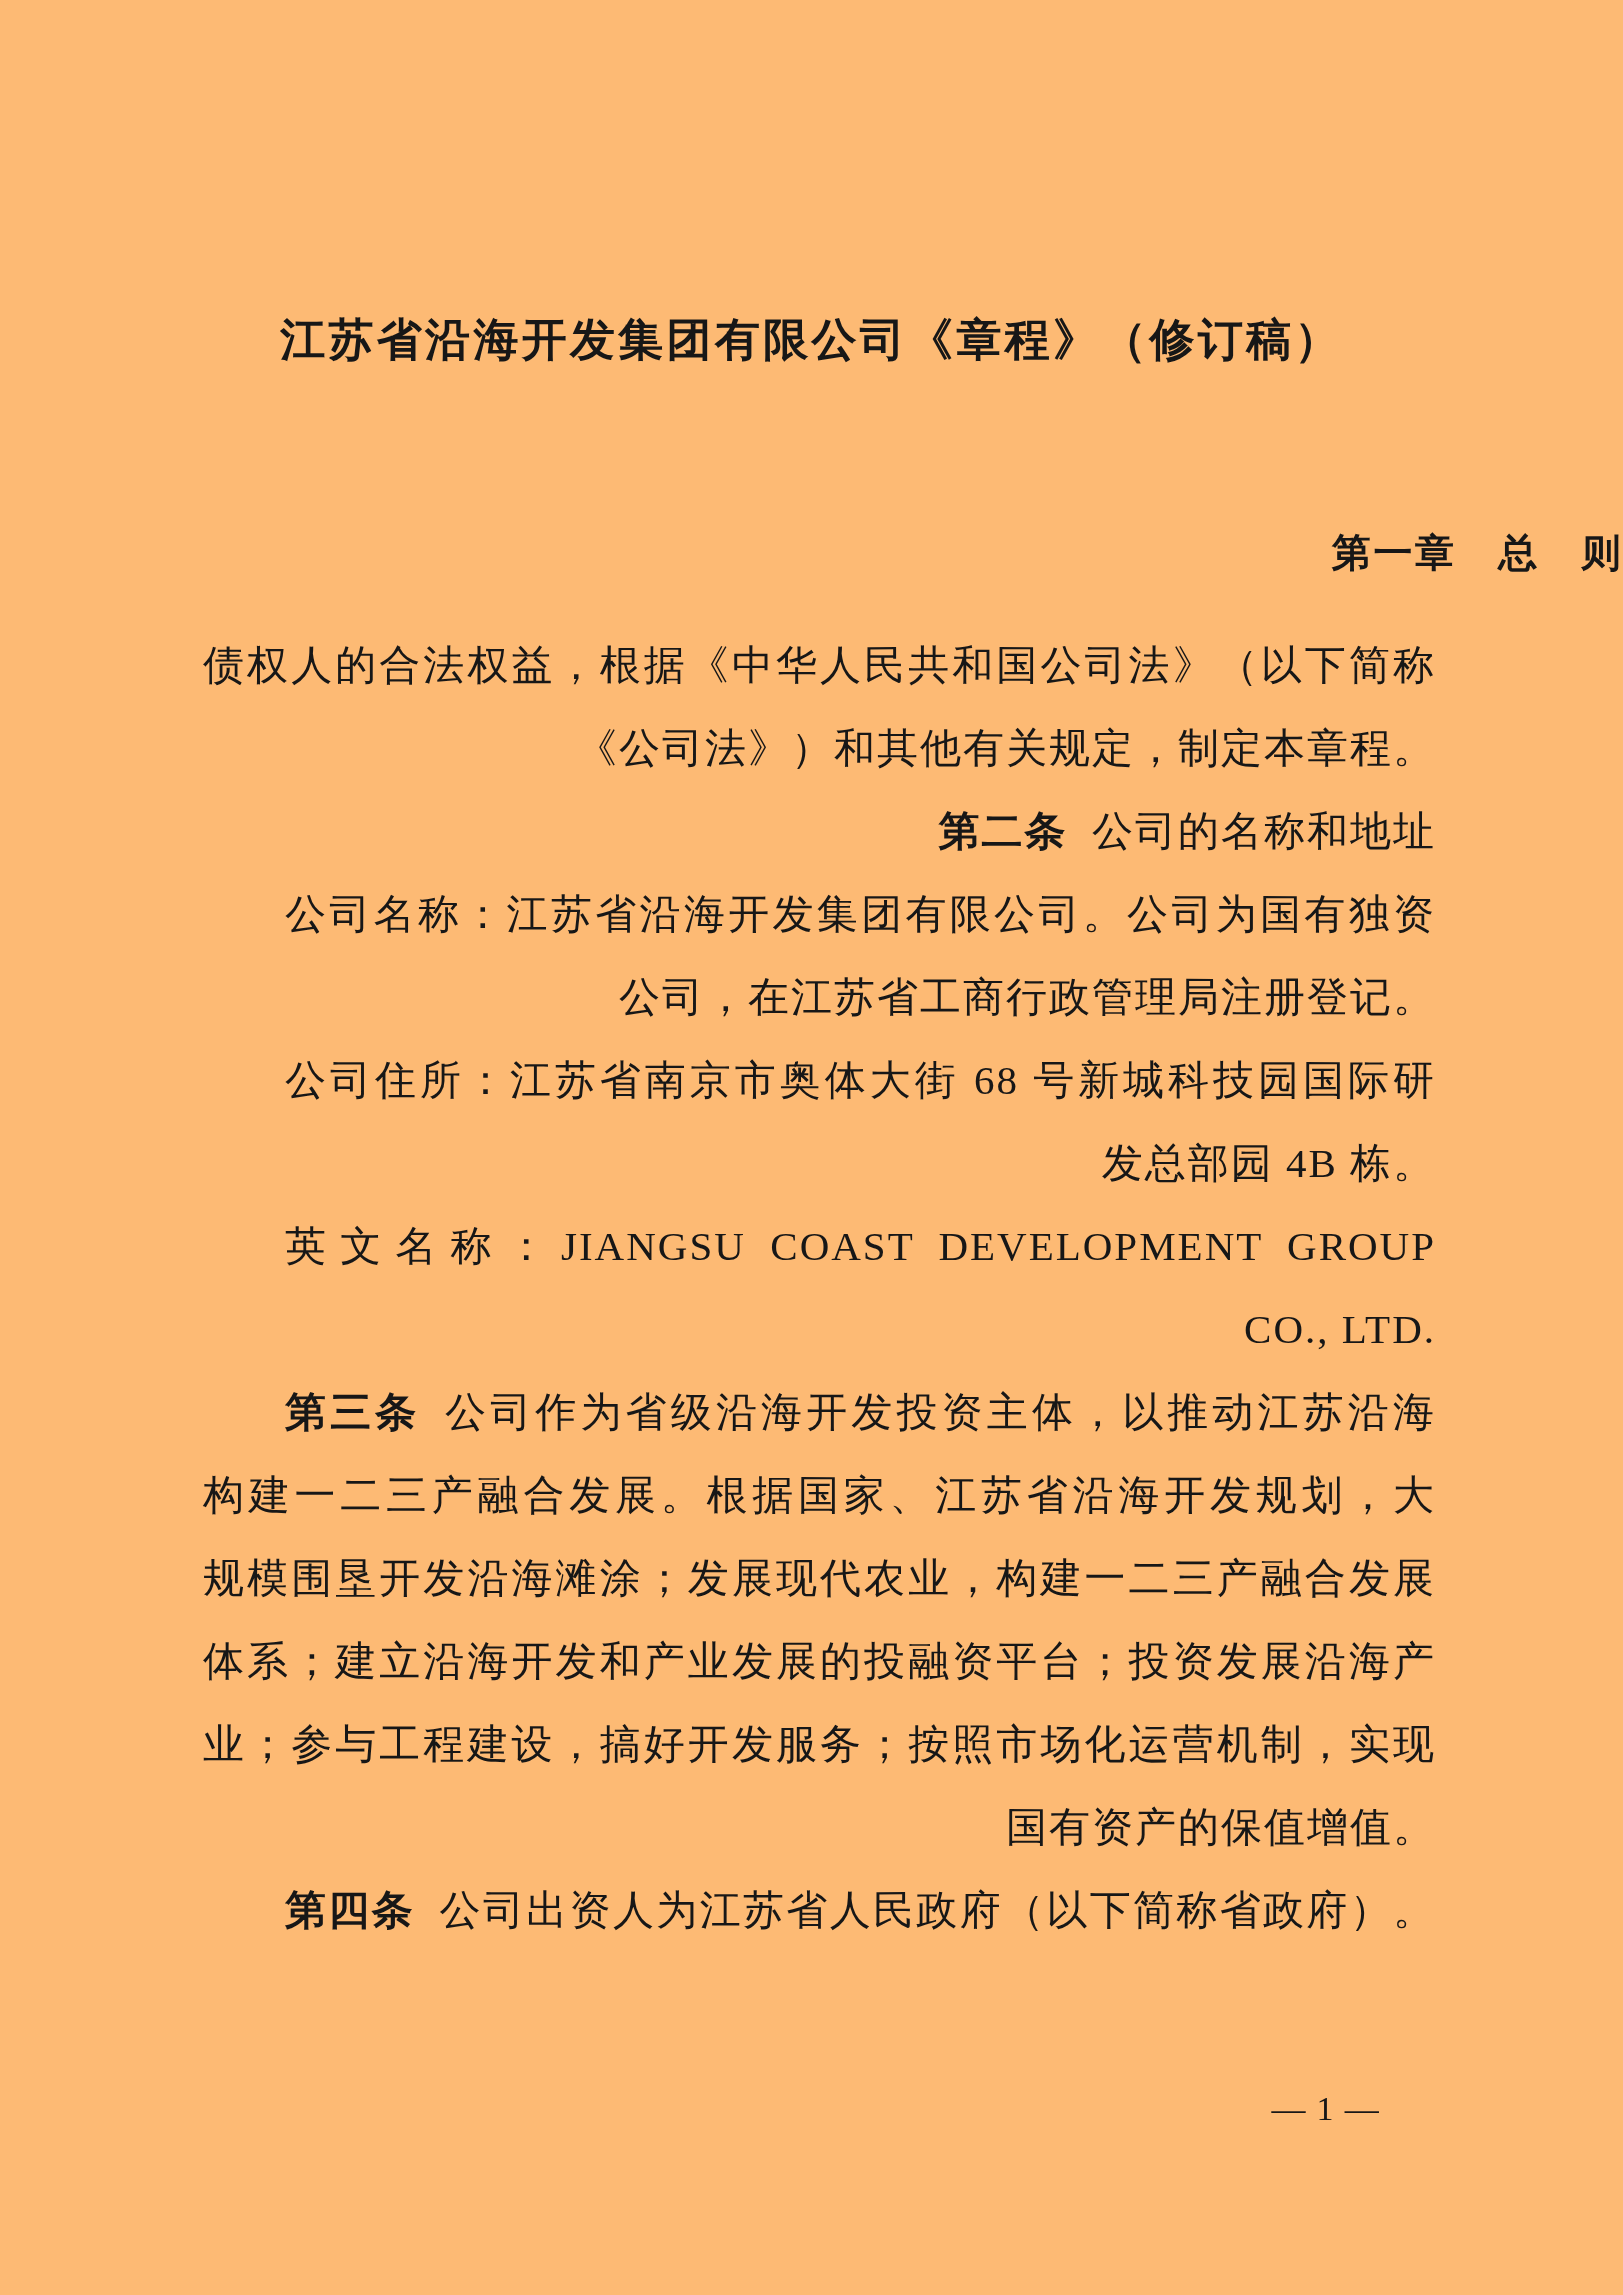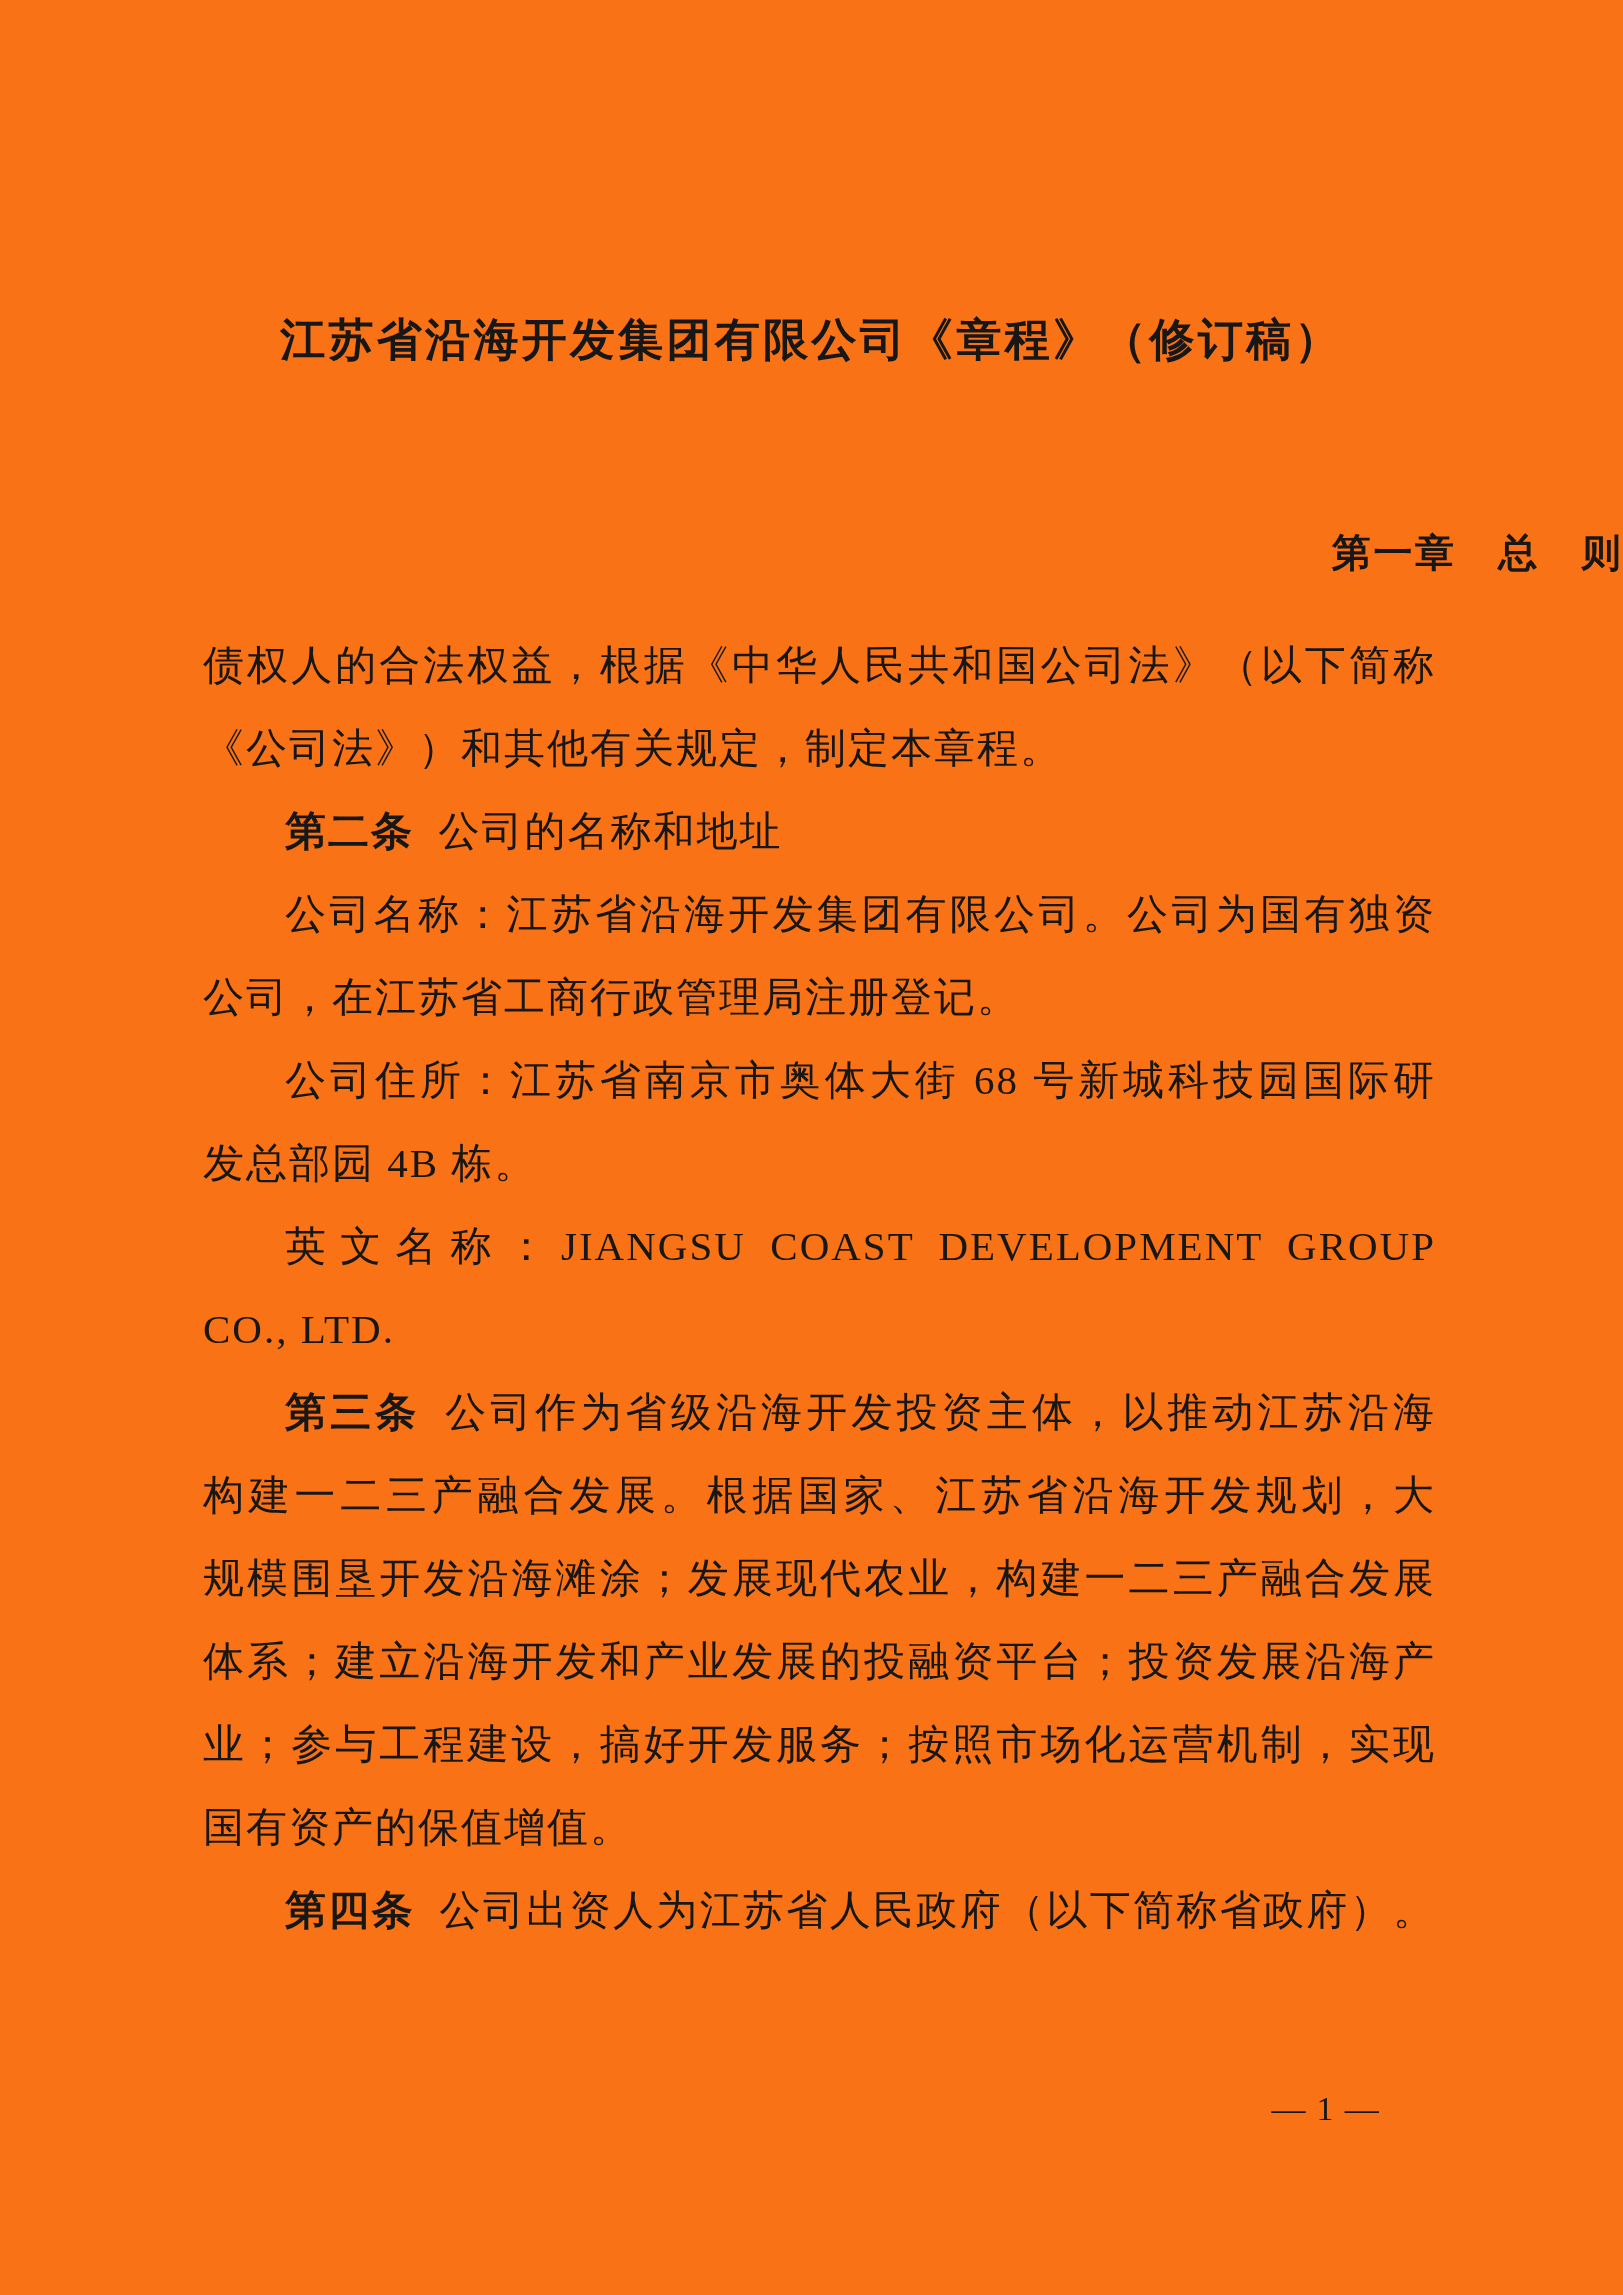--- a/index.html
+++ b/index.html
@@ -5,21 +5,21 @@
   html, body {
     margin: 0;
     padding: 0;
     background: #e8e8e6;
   }
   .page {
     position: relative;
     width: 1623px;
     height: 2295px;
     margin: 0 auto;
-    background: #f97316;
+    background: #fdba74;
     color: #171717;
     font-family: "Liberation Serif", "DejaVu Serif", serif;
     overflow: hidden;
   }
   .title {
     position: absolute;
     top: 318px;
     left: 0;
     width: 1623px;
     text-align: center;
@@ -44,21 +44,21 @@
   .body {
     position: absolute;
     top: 624px;
     left: 203px;
     width: 1233px;
     font-size: 41px;
     line-height: 83px;
     letter-spacing: 2px;
   }
   .line {
-    text-align: left;
+    text-align: right;
     text-align-last: auto;
   }
   .line.fill {
     text-align: justify;
     text-align-last: justify;
   }
   .line.indent {
     text-indent: 2em;
   }
   .art {

